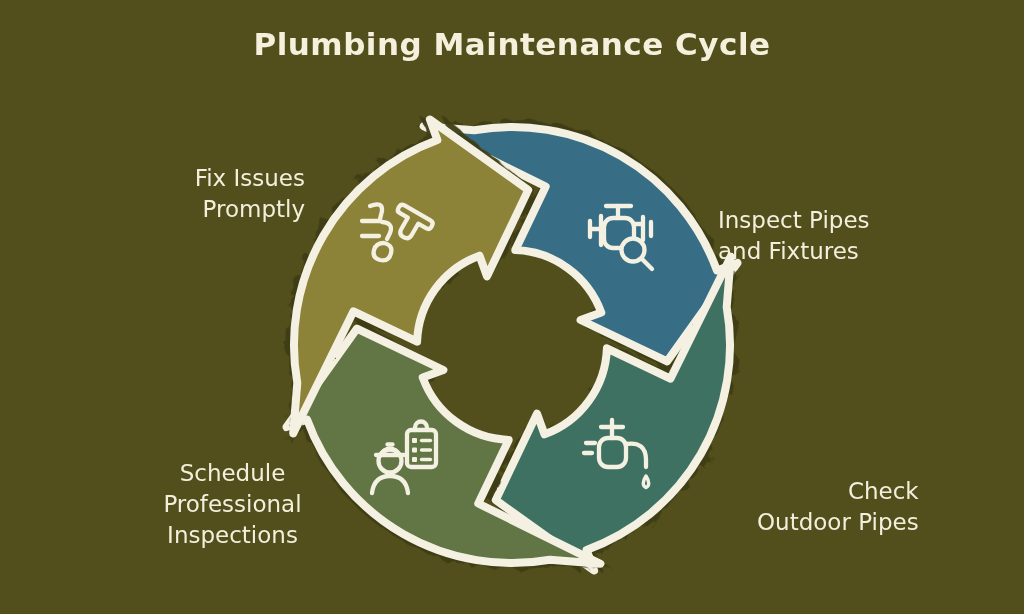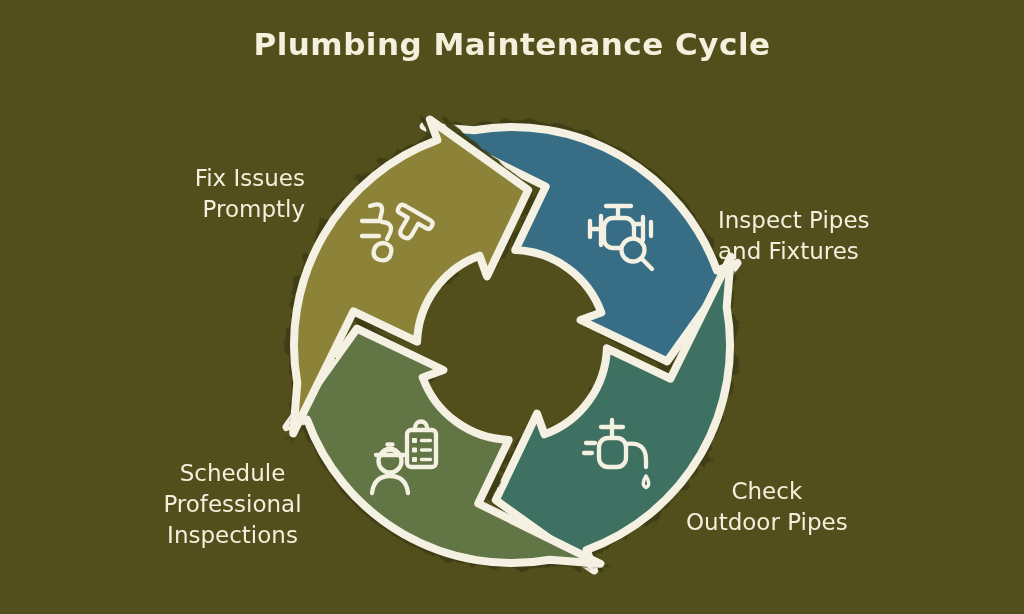--- a/index.html
+++ b/index.html
@@ -14,21 +14,21 @@
   .shadow{stroke:none;opacity:.95;}
   .icon{fill:none;stroke:#f4f1e3;stroke-width:4.3;stroke-linecap:round;stroke-linejoin:round;}
   .icon .fillbit{stroke:none;}
   .step-label{
     position:absolute;color:#f3efdc;font-size:23px;line-height:31px;
     white-space:pre-line;
   }
   .label-fix{top:163px;right:719px;text-align:right;}
   .label-inspect{top:165px;left:718px;text-align:left;margin-top:40px;}
   .label-schedule{top:458px;left:150px;width:165px;text-align:center;}
-  .label-check{top:476px;left:686px;text-align:center;}
+  .label-check{top:476px;left:757px;text-align:right;}
 </style>
 </head>
 <body>
 
 <div class="stage">
 
   <svg class="cycle-svg" width="1024" height="614" viewBox="0 0 1024 614">
     <defs>
       <filter id="torn" x="-25%" y="-25%" width="150%" height="150%">
         <feTurbulence type="fractalNoise" baseFrequency="0.055" numOctaves="3" seed="7" result="n"></feTurbulence>

